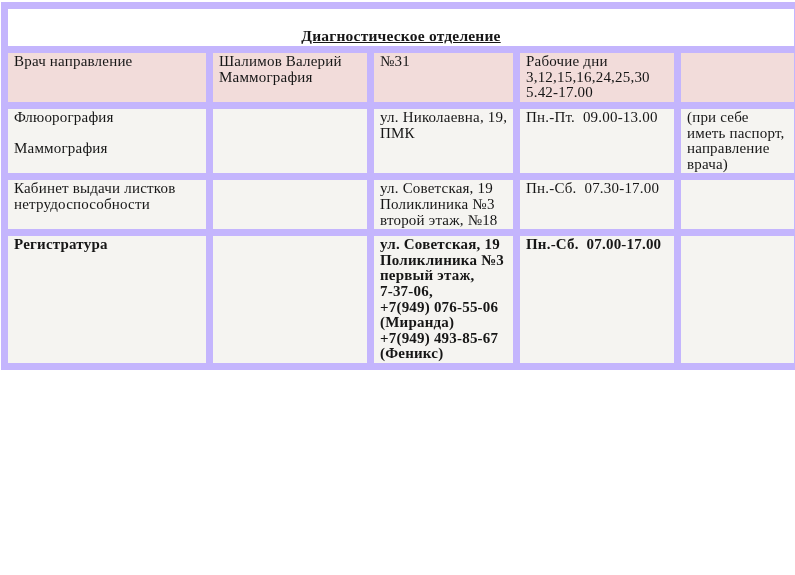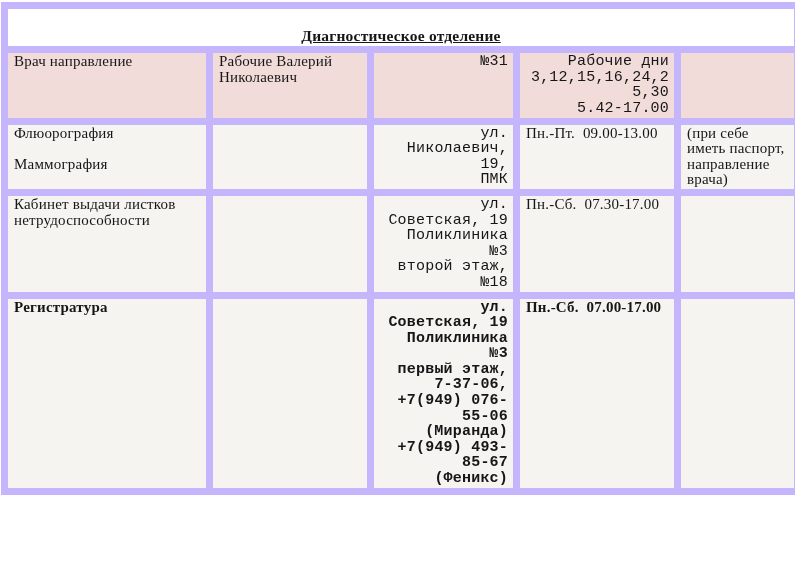--- a/index.html
+++ b/index.html
@@ -43,21 +43,21 @@
     padding: 3px 2px 2px 2px;
   }
   .title-text {
     font-weight: bold;
     text-decoration: underline;
     font-size: 15.5px;
     letter-spacing: 0.2px;
   }
   tr.pink td  { background: #f2dcda; }
   tr.light td { background: #f5f4f1; }
-  td.center   { text-align: right; padding-left: 3px; padding-right: 3px; font-family: Liberation Mono, monospace; }
+  td.center   { text-align: left; padding-left: 3px; padding-right: 3px; }
   tr.bold-row td { font-weight: bold; }
 </style>
 </head>
 <body>
 
 <div class="page">
   <table class="sched">
     <colgroup>
       <col style="width:205px">
       <col style="width:161px">
@@ -68,37 +68,37 @@
 
     <tbody>
         <tr class="title-row" style="height:27px">
       <td colspan="5">
         <span class="title-text">Диагностическое отделение</span>
       </td>
     </tr>
 
     <tr class="pink" style="height:51px">
       <td>Врач направление</td>
-      <td>Рабочие Валерий Николаевич</td>
+      <td>Шалимов Валерий Маммография</td>
       <td class="center">№31</td>
       <td class="center">Рабочие дни
 3,12,15,16,24,25,30
 5.42-17.00</td>
       <td></td>
     </tr>
 
 
 
 
     <tr class="light" style="height:65px">
       <td>Флюорография
 
 Маммография</td>
       <td></td>
-      <td class="center">ул. Николаевич, 19,
+      <td class="center">ул. Николаевна, 19,
 ПМК</td>
       <td>Пн.-Пт.&nbsp; 09.00-13.00</td>
       <td>(при себе иметь паспорт, направление врача)</td>
     </tr>
 
 
 
     <tr class="light" style="height:53px">
       <td>Кабинет выдачи листков нетрудоспособности</td>
       <td></td>

